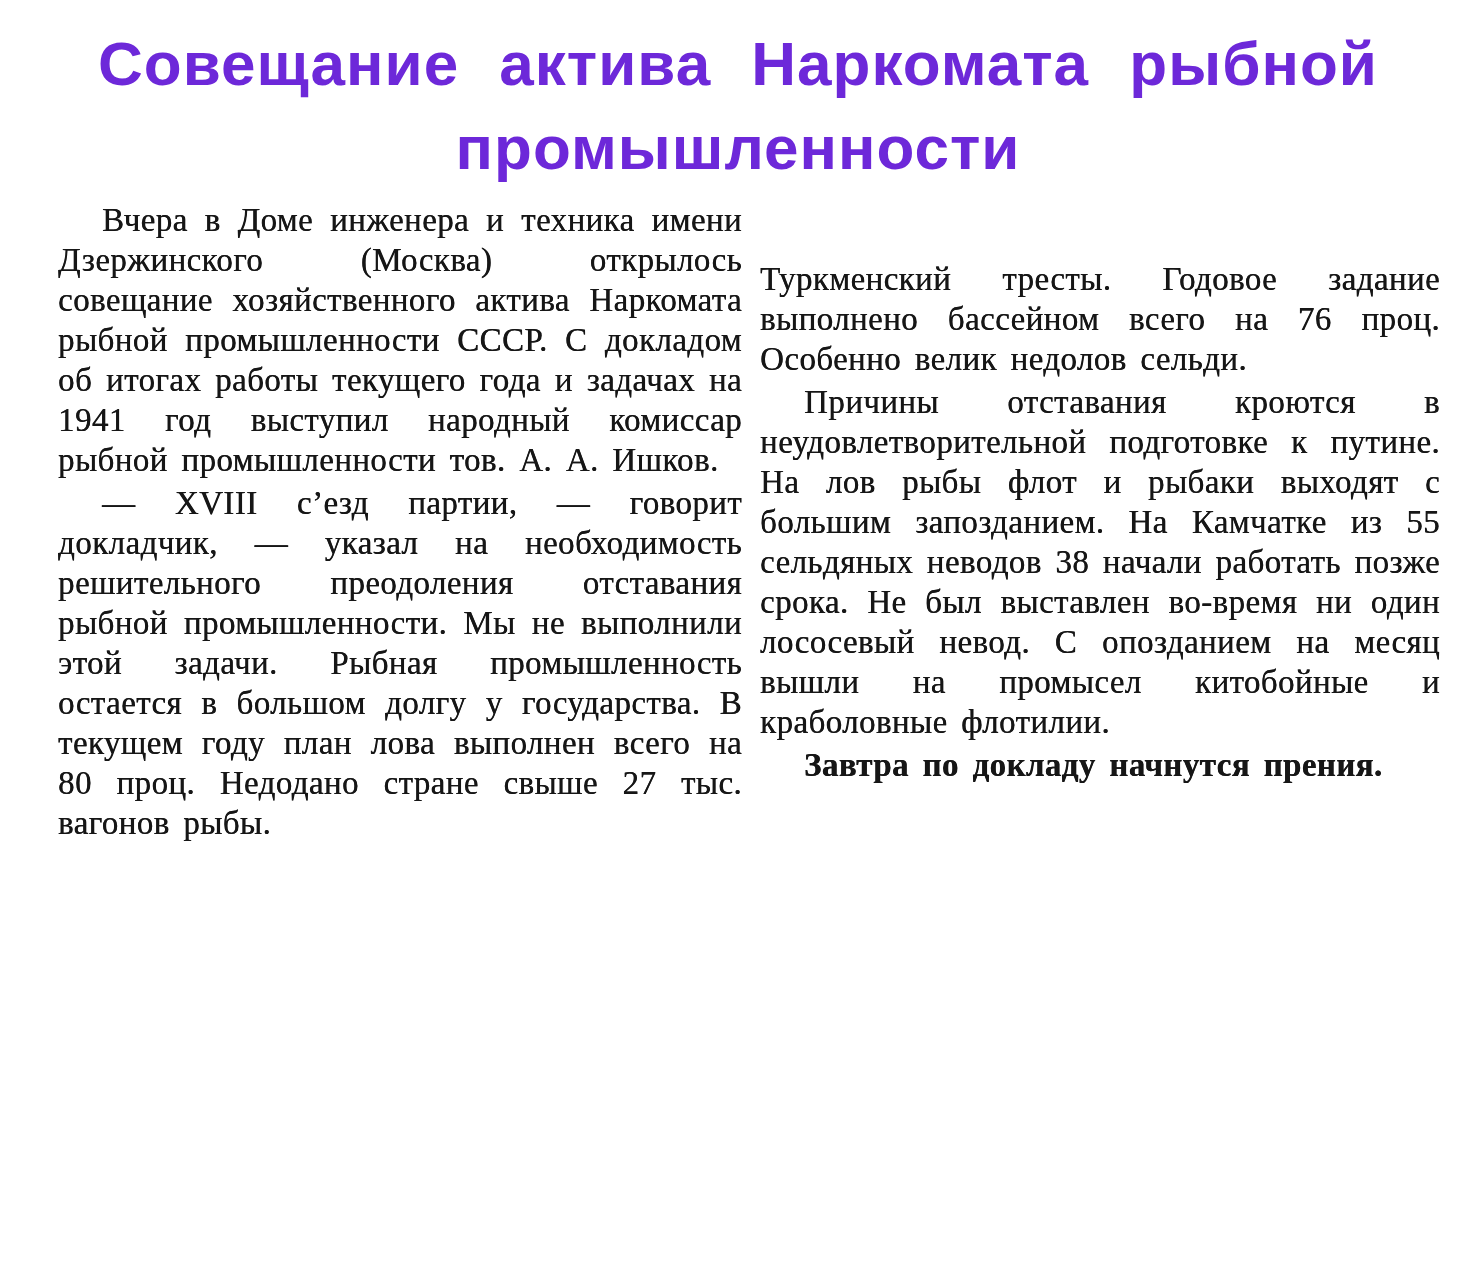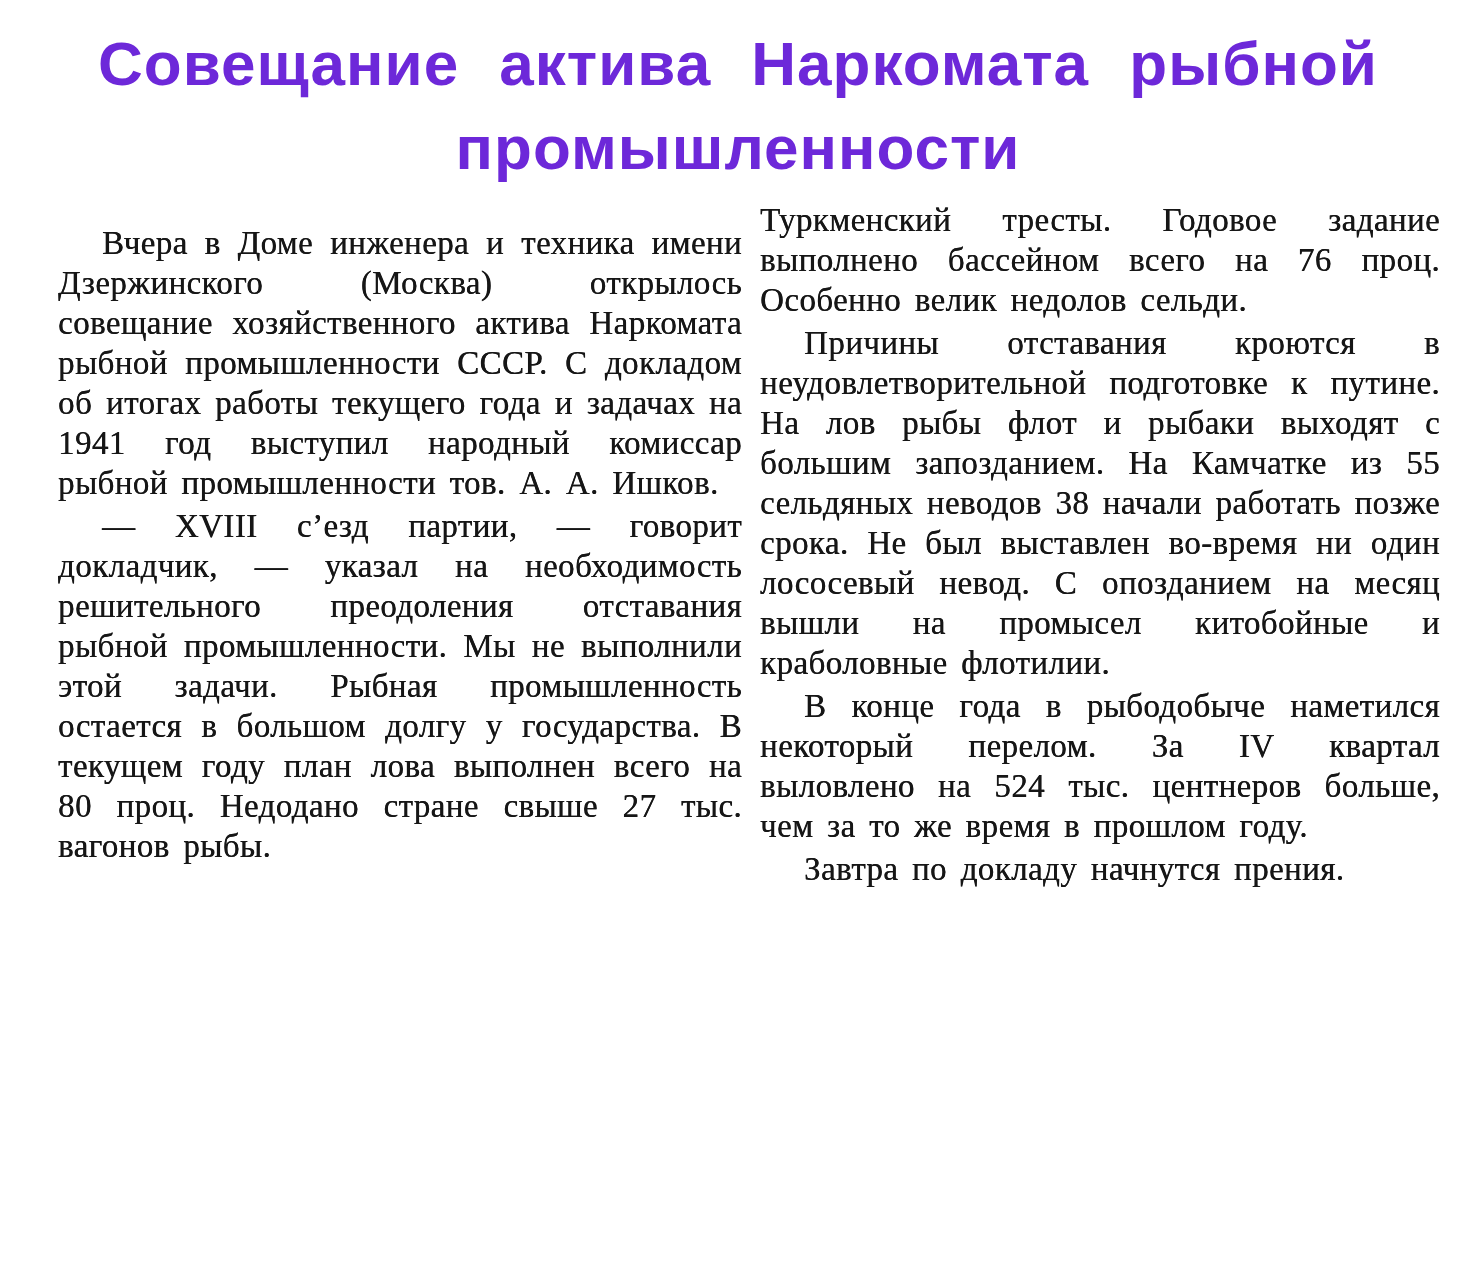--- a/index.html
+++ b/index.html
@@ -56,21 +56,21 @@
     padding-left: 10px;
   }
   .col p {
     margin: 0 0 3px 0;
     text-indent: 44px;
   }
   .col p.cont {
     text-indent: 0;
   }
   .col p.closing {
-    font-weight: normal;
+    font-weight: bold;
     margin-top: 0;
   }
 </style>
 </head>
 <body>
 
 <div class="page">
 
   <h1 class="headline">Совещание актива Наркомата рыбной промышленности</h1>
 
@@ -79,18 +79,17 @@
     <div class="col col-left">
       <p>Вчера в Доме инженера и техника имени Дзержинского (Москва) открылось совещание хозяйственного актива Наркомата рыбной промышленности СССР. С докладом об итогах работы текущего года и задачах на 1941 год выступил народный комиссар рыбной промышленности тов. А. А. Ишков.</p>
       <p>— XVIII с’езд партии, — говорит докладчик, — указал на необходимость решительного преодоления отставания рыбной промышленности. Мы не выполнили этой задачи. Рыбная промышленность остается в большом долгу у государства. В текущем году план лова выполнен всего на 80 проц. Недодано стране свыше 27 тыс. вагонов рыбы.</p>
     </div>
 
     <div class="divider"></div>
 
     <div class="col col-right">
       <p class="cont">Туркменский тресты. Годовое задание выполнено бассейном всего на 76 проц. Особенно велик недолов сельди.</p>
       <p>Причины отставания кроются в неудовлетворительной подготовке к путине. На лов рыбы флот и рыбаки выходят с большим запозданием. На Камчатке из 55 сельдяных неводов 38 начали работать позже срока. Не был выставлен во-время ни один лососевый невод. С опозданием на месяц вышли на промысел китобойные и краболовные флотилии.</p>
-      <p>В конце года в рыбодобыче наметился некоторый перелом. За IV квартал выловлено на 524 тыс. центнеров больше, чем за то же время в прошлом году.</p>
       <p class="closing">Завтра по докладу начнутся прения.</p>
     </div>
 
   </div>
 </div>
 
 </body></html>

